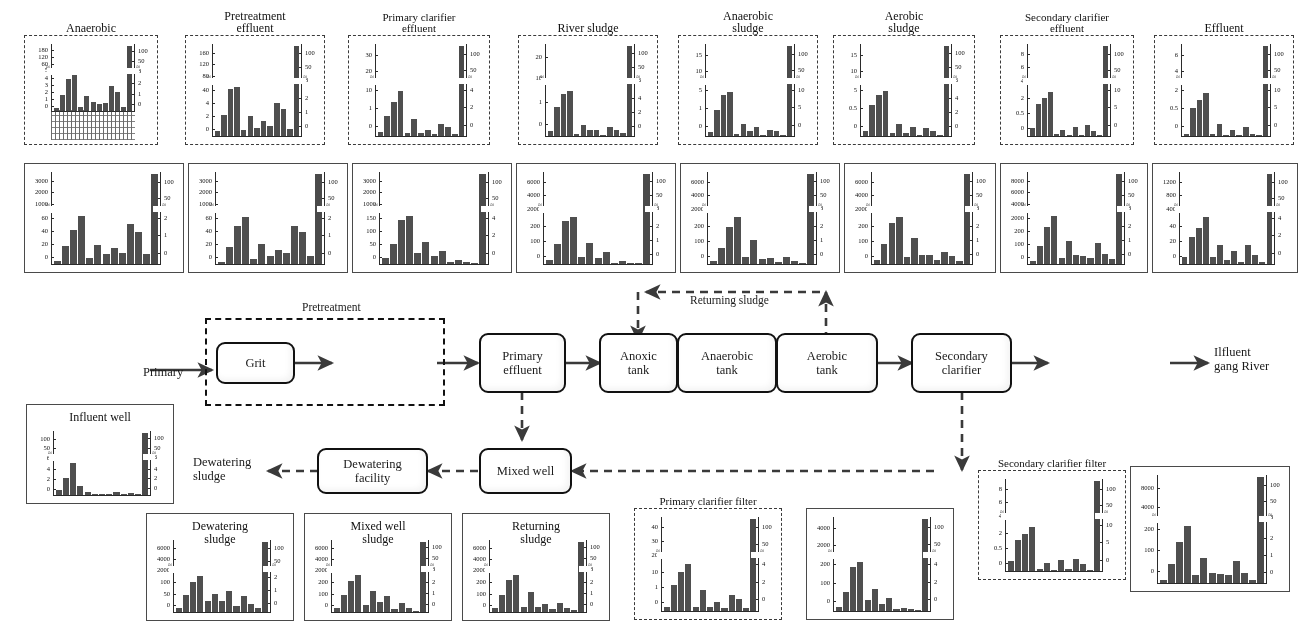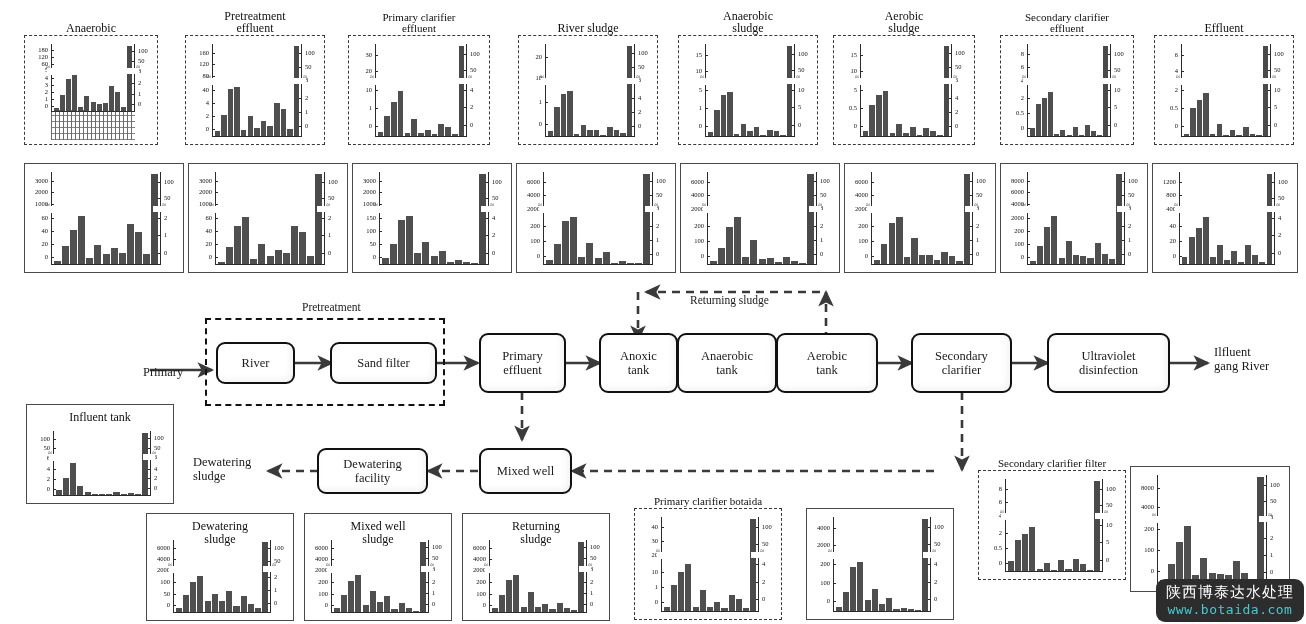--- a/index.html
+++ b/index.html
@@ -97,34 +97,31 @@
   <div class="grp" style="left:205px;top:318px;width:240px;height:88px;"></div>
   <div class="glab" style="left:302px;top:301px;">Pretreatment</div>
 
   <div class="flab" style="left:143px;top:365px;">Primary</div>
   <div class="flab" style="left:1214px;top:345px;">Ilfluent
 gang River</div>
   <div class="flab" style="left:690px;top:294px;font-size:11.5px;">Returning sludge</div>
   <div class="flab" style="left:193px;top:455px;">Dewatering
 sludge</div>
 
-  <div class="node" style="left:216px;top:342px;width:79px;height:42px;">River</div>
-  <div class="node" style="left:330px;top:342px;width:107px;height:42px;">Sand filter</div>
+  <div class="node" style="left:216px;top:342px;width:79px;height:42px;">Grit</div>
   <div class="node" style="left:479px;top:333px;width:87px;height:60px;">Primary
 effluent</div>
   <div class="node" style="left:599px;top:333px;width:79px;height:60px;">Anoxic
 tank</div>
   <div class="node" style="left:677px;top:333px;width:100px;height:60px;">Anaerobic
 tank</div>
   <div class="node" style="left:776px;top:333px;width:102px;height:60px;">Aerobic
 tank</div>
   <div class="node" style="left:911px;top:333px;width:101px;height:60px;">Secondary
 clarifier</div>
-  <div class="node" style="left:1047px;top:333px;width:123px;height:60px;">Ultraviolet
-disinfection</div>
   <div class="node" style="left:479px;top:448px;width:93px;height:46px;">Mixed well</div>
   <div class="node" style="left:317px;top:448px;width:111px;height:46px;">Dewatering
 facility</div>
 
   <div id="charts">
       <div class="panel dashed" style="left: 24px; top: 35px; width: 134px; height: 110px;">
         <div class="ptitle above" style="font-size: 12px;">Anaerobic</div>
         <div class="plot" style="left: 26px; top: 8px; width: 84px; height: 68px;">
           <div class="axisline" style="left: 0px; top: 0px; width: 1.3px; height: 100%;"></div>
           <div class="axisline" style="right: 0px; top: 0px; width: 1.3px; height: 100%;"></div>
@@ -919,21 +916,21 @@
             <div class="bar" style="height: 1.6576px;"></div>
             <div class="bar last" style="height: 90px;"></div>
           </div>
           <div class="whitegap" style="left: -4px; top: 34.2px; width: 10px; height: 7px; background: rgb(255, 255, 255);"></div>
           <div class="brk" style="left: -5px; top: 29.2px;">≈</div>
           <div class="whitegap" style="right: -4px; top: 34.2px; width: 12px; height: 6px; background: rgb(255, 255, 255);"></div>
           <div class="brk" style="right: -5px; top: 29.2px;">≈</div>
         </div>
       </div>
       <div class="panel solid" style="left: 26px; top: 404px; width: 148px; height: 100px;">
-        <div class="ptitle inside" style="font-size: 12px;">Influent tank</div>
+        <div class="ptitle inside" style="font-size: 12px;">Influent well</div>
         <div class="plot" style="left: 26px; top: 26px; width: 98px; height: 65px;">
           <div class="axisline" style="left: 0px; top: 0px; width: 1.3px; height: 100%;"></div>
           <div class="axisline" style="right: 0px; top: 0px; width: 1.3px; height: 100%;"></div>
           <div class="axisline" style="left: 0px; bottom: 0px; width: 100%; height: 1.3px;"></div>
           <div class="tick l" style="left: -3px; top: 7.74603px;">100</div>
           <div class="tmark" style="left: 0px; top: 7.74603px;"></div>
           <div class="tick l" style="left: -3px; top: 17.2381px;">50</div>
           <div class="tmark" style="left: 0px; top: 17.2381px;"></div>
           <div class="tick l" style="left: -3px; top: 26.7302px;">6</div>
           <div class="tmark" style="left: 0px; top: 26.7302px;"></div>
@@ -1124,21 +1121,21 @@
             <div class="bar" style="height: 2.28107px;"></div>
             <div class="bar last" style="height: 70px;"></div>
           </div>
           <div class="whitegap" style="left: -4px; top: 26.2px; width: 10px; height: 7px; background: rgb(255, 255, 255);"></div>
           <div class="brk" style="left: -5px; top: 21.2px;">≈</div>
           <div class="whitegap" style="right: -4px; top: 26.2px; width: 12px; height: 6px; background: rgb(255, 255, 255);"></div>
           <div class="brk" style="right: -5px; top: 21.2px;">≈</div>
         </div>
       </div>
       <div class="panel dashed" style="left: 634px; top: 508px; width: 148px; height: 112px;">
-        <div class="ptitle above" style="font-size: 11px;">Primary clarifier botaida</div>
+        <div class="ptitle above" style="font-size: 11px;">Primary clarifier filter</div>
         <div class="plot" style="left: 26px; top: 8px; width: 98px; height: 95px;">
           <div class="axisline" style="left: 0px; top: 0px; width: 1.3px; height: 100%;"></div>
           <div class="axisline" style="right: 0px; top: 0px; width: 1.3px; height: 100%;"></div>
           <div class="axisline" style="left: 0px; bottom: 0px; width: 100%; height: 1.3px;"></div>
           <div class="tick l" style="left: -3px; top: 9.93651px;">40</div>
           <div class="tmark" style="left: 0px; top: 9.93651px;"></div>
           <div class="tick l" style="left: -3px; top: 23.8095px;">30</div>
           <div class="tmark" style="left: 0px; top: 23.8095px;"></div>
           <div class="tick l" style="left: -3px; top: 37.6825px;">20</div>
           <div class="tmark" style="left: 0px; top: 37.6825px;"></div>
@@ -1317,18 +1314,14 @@
             <div class="bar last" style="height: 106px;"></div>
           </div>
           <div class="whitegap" style="left: -4px; top: 40.6px; width: 10px; height: 7px; background: rgb(255, 255, 255);"></div>
           <div class="brk" style="left: -5px; top: 35.6px;">≈</div>
           <div class="whitegap" style="right: -4px; top: 40.6px; width: 12px; height: 6px; background: rgb(255, 255, 255);"></div>
           <div class="brk" style="right: -5px; top: 35.6px;">≈</div>
         </div>
       </div>
     </div>
 
-  <div class="wm">
-    <div class="cn">陕西博泰达水处理</div>
-    <div class="url">www.botaida.com</div>
-  </div>
 
 </div>
 
 </body></html>

